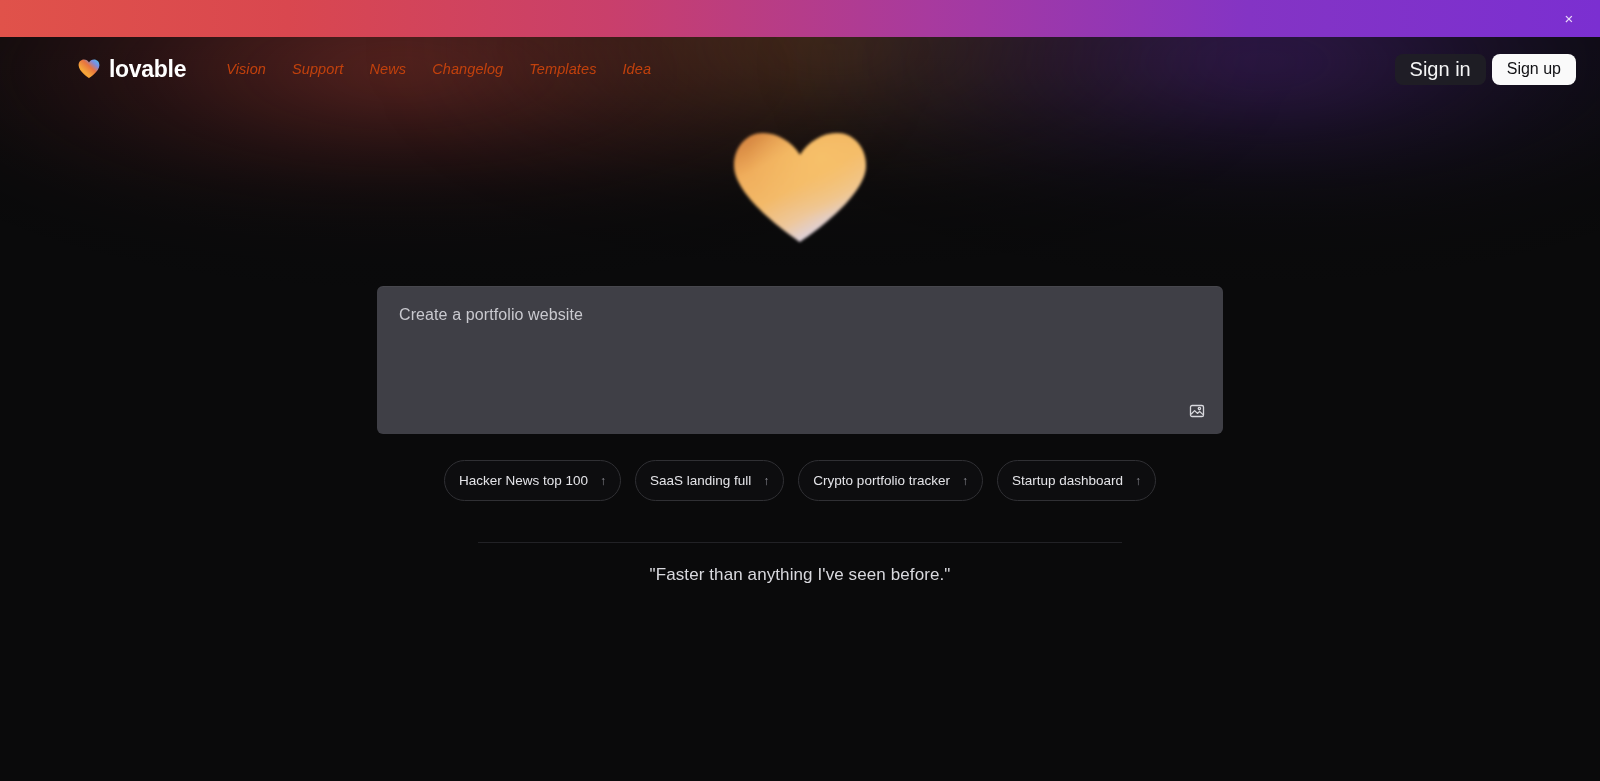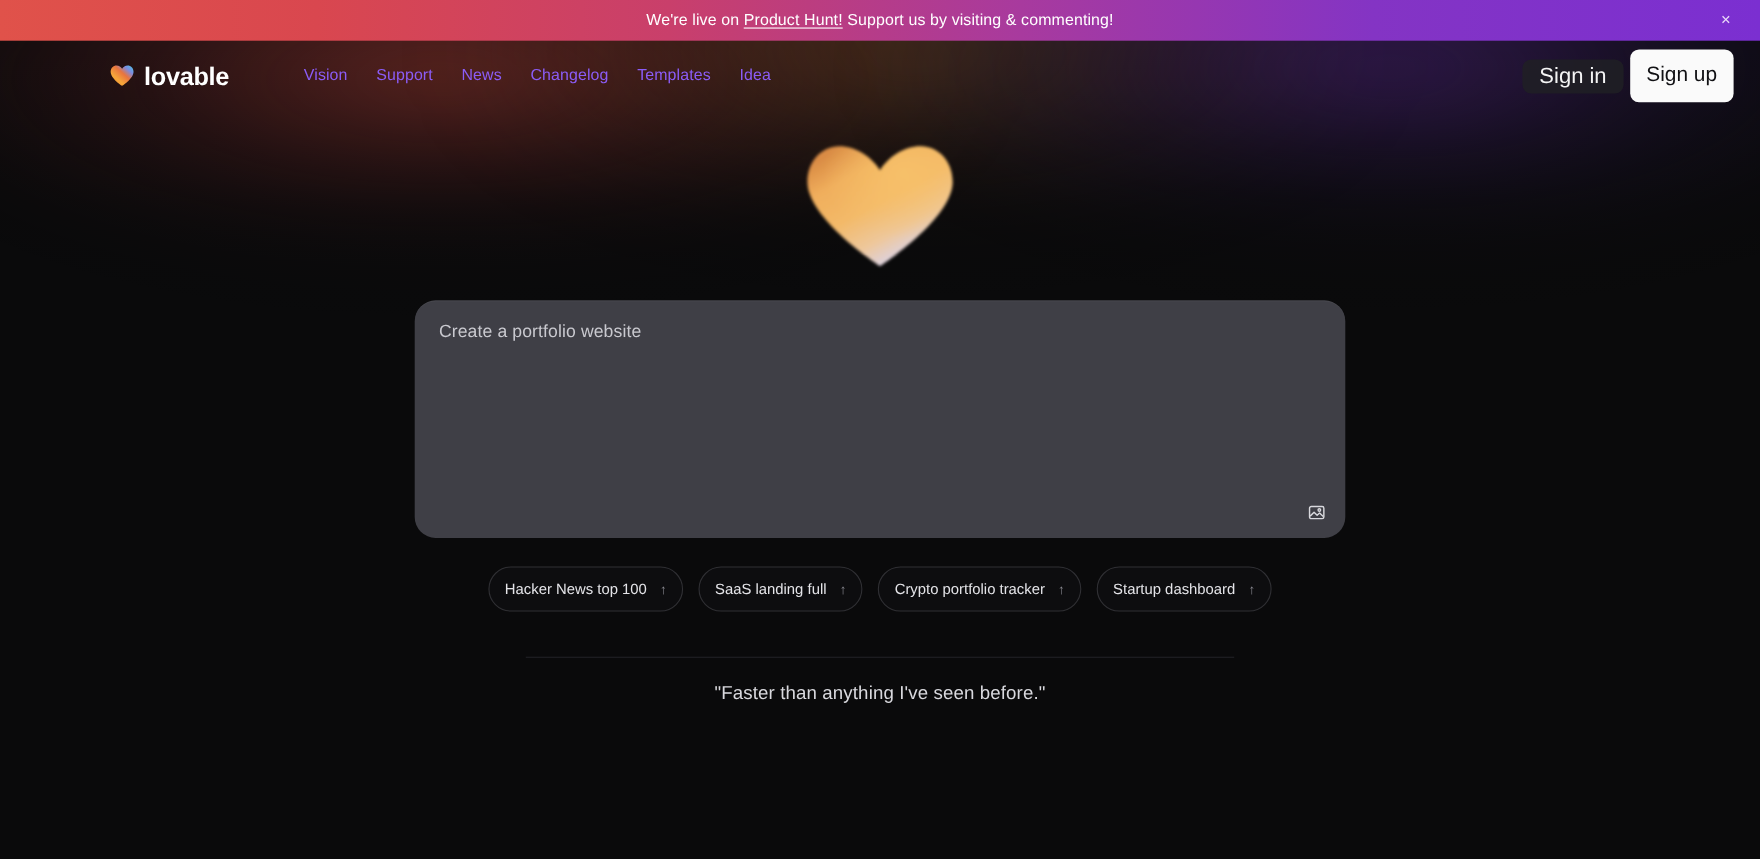--- a/index.html
+++ b/index.html
@@ -49,65 +49,64 @@
   }
   .glow-fade {
     position:absolute; inset:0;
     background:linear-gradient(180deg, rgba(10,10,11,0) 0%, rgba(10,10,11,.35) 42%, rgba(10,10,11,.88) 76%, #0a0a0b 100%);
   }
 
   
   .nav {
     position:relative; z-index:5;
     height:64px; display:flex; align-items:center;
-    padding:0 24px 0 100px;
-    gap:28px;
+    padding:0 24px 0 78px;
   }
   .brand { display:flex; align-items:center; gap:9px; margin-right:40px; cursor:pointer; }
   .brand-heart { width:22px; height:20px; display:block; }
   .brand-name { font-size:23px; font-weight:700; color:#fff; letter-spacing:-.3px; }
 
   .nav-links { display:flex; align-items:center; gap:26px; }
   .nav-link {
-    font-size:14.5px; color:#8b5cf6; cursor:pointer;
-    letter-spacing:.1px; white-space:nowrap;
+    font-size:14.5px; color:#c2410c; cursor:pointer;
+    letter-spacing:.1px; white-space:nowrap;font-style:italic;
   }
 
   .nav-right { margin-left:auto; display:flex; align-items:center; gap:6px; }
   .btn-signin {
     height:31px; padding:0 15px; display:flex; align-items:center;
     border-radius:8px; font-size:20px; color:#f4f4f5;
     background:rgba(32,32,36,.85); cursor:pointer; white-space:nowrap;
   }
   .btn-signup {
-    height:48px; padding:0 15px; display:flex; align-items:center;
-    border-radius:8px; font-size:19px; font-weight:500; color:#111114;
+    height:31px; padding:0 15px; display:flex; align-items:center;
+    border-radius:8px; font-size:16px; font-weight:500; color:#111114;
     background:#fafafa; cursor:pointer; white-space:nowrap;
   }
 
   
   .hero { position:relative; z-index:4; display:flex; flex-direction:column; align-items:center; }
   .hero-heart { margin-top:28px; width:140px; height:116px; display:block; }
 
   .headline {
     margin-top:36px;
     font-size:80px; font-weight:700; color:#fff;
     letter-spacing:-2.6px; line-height:1; white-space:nowrap;
     font-stretch:condensed;
   }
   .subhead {
     margin-top:27px;
     font-size:22.5px; color:#b6b6bd; letter-spacing:-.1px; white-space:nowrap;
   }
 
   
   .prompt {
-    position:relative; margin-top:28px;
-    width:846px; height:216px;
-    background:#3f3f46; border-radius:19px;
+    position:relative; margin-top:41px;
+    width:846px; height:148px;
+    background:#3f3f46; border-radius:6px;
     box-shadow:0 1px 0 rgba(255,255,255,.045) inset;
     cursor:text;
   }
   .prompt-placeholder {
     position:absolute; left:22px; top:20px;
     font-size:16px; color:#c9c9cf; letter-spacing:.1px;
     user-select:none;
   }
   .attach-btn {
     position:absolute; right:16px; bottom:13px;
@@ -134,23 +133,20 @@
   .divider { width:100%; height:1px; background:#222226; }
   .quote {
     margin-top:22px;
     font-size:17px; color:#d9d9de; letter-spacing:.1px; white-space:nowrap;
   }
 </style>
 </head>
 <body>
 
 <div class="banner">
-  <div class="banner-text">
-    <span>We're live on </span><a class="banner-link">Product Hunt!</a><span> Support us by visiting &amp; commenting!</span>
-  </div>
   <div class="banner-close">×</div>
 </div>
 
 <div class="glow-wrap">
   <div class="glow-a"></div>
   <div class="glow-b"></div>
   <div class="glow-c"></div>
   <div class="glow-fade"></div>
 </div>
 

